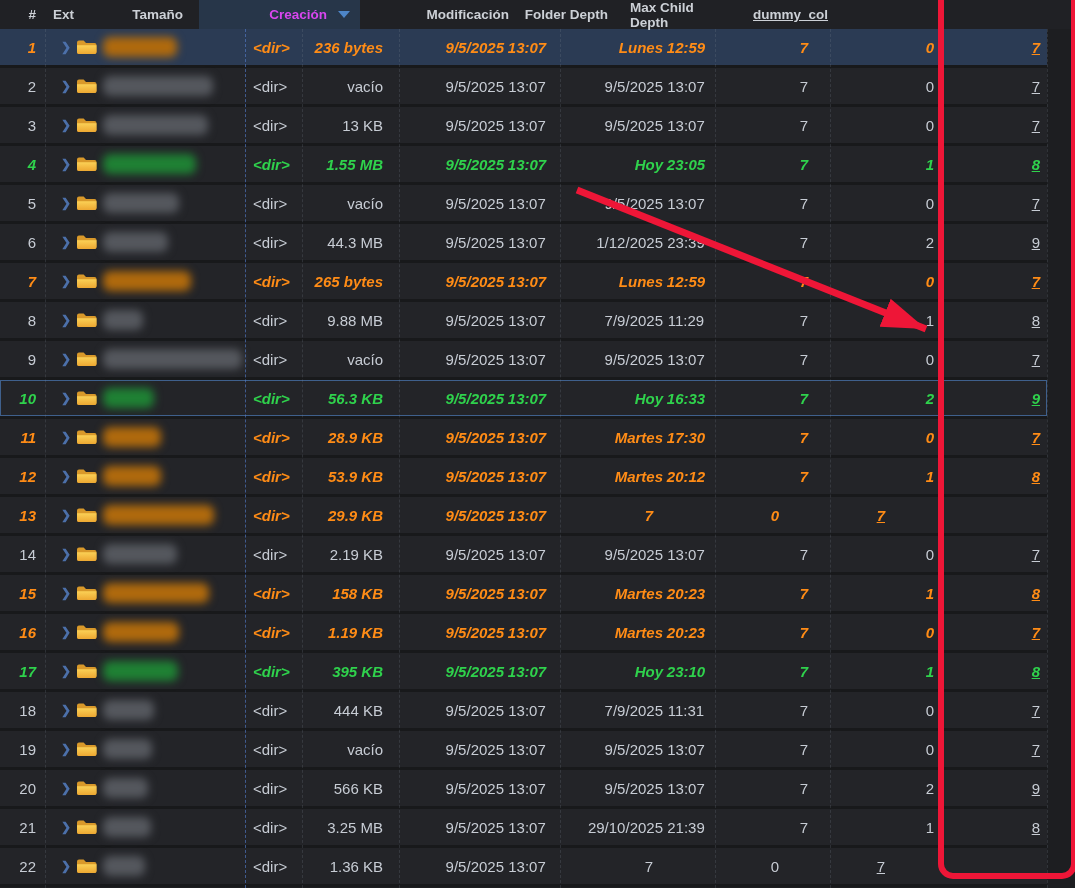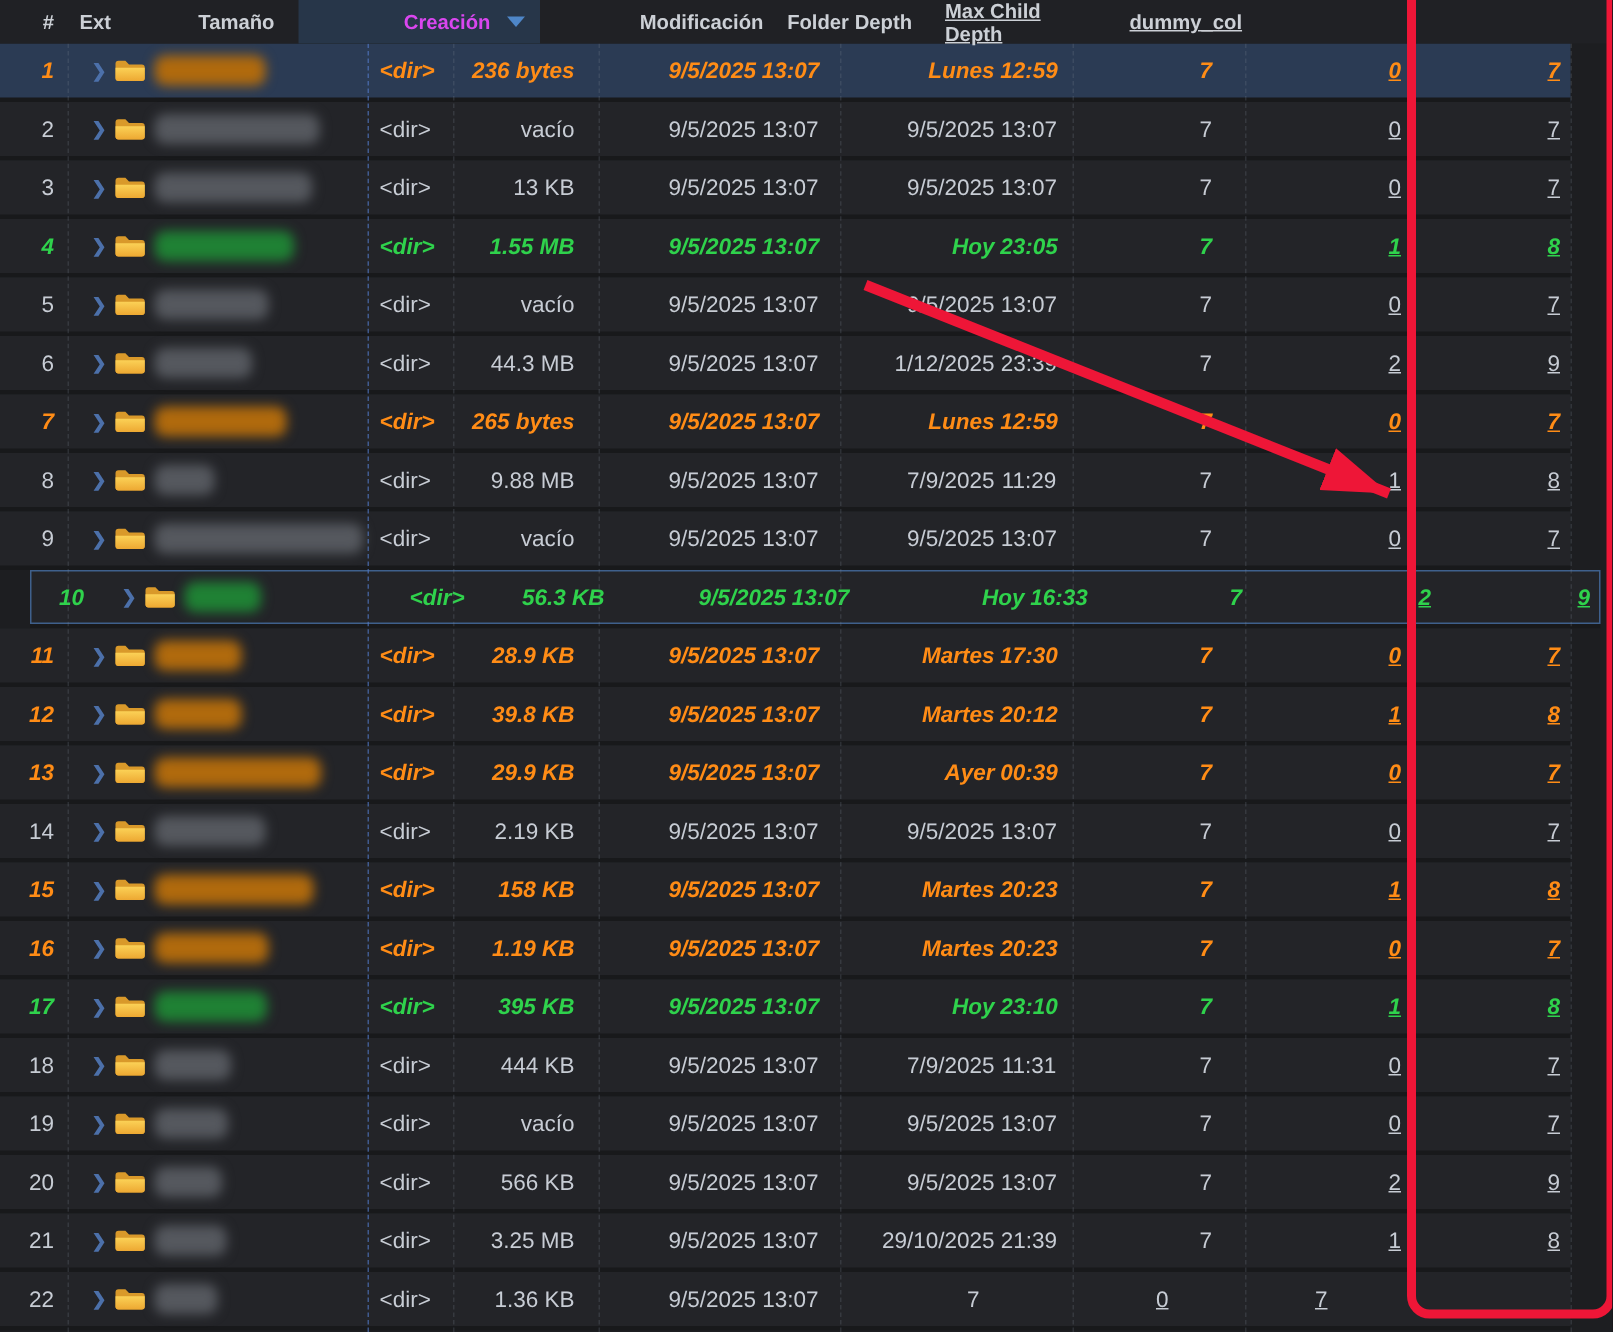--- a/index.html
+++ b/index.html
@@ -17,21 +17,21 @@
   }
   .hcell{box-sizing:border-box;height:29px;display:flex;align-items:center;}
   
   .c-num  {width:45px; justify-content:flex-end;padding-right:9px;}
   .c-name {width:200px;padding-left:6px;}
   .c-ext  {width:57px; padding-left:8px;}
   .c-size {width:97px; justify-content:flex-end;padding-right:16px;}
   .c-cre  {width:161px;justify-content:flex-end;padding-right:10px;}
   .c-mod  {width:155px;justify-content:flex-end;padding-right:6px;}
   .c-fd   {width:115px;justify-content:flex-end;padding-right:22px;}
-  .c-mcd  {width:115px;justify-content:flex-end;padding-right:11px;text-decoration:underline;}
+  .c-mcd  {width:115px;justify-content:flex-end;padding-right:11px;}
   .c-dum  {width:102px;justify-content:flex-end;padding-right:7px;text-decoration:underline;}
   #header .c-dum{justify-content:flex-start;padding-left:8px;}
   .hcell.sorted{
     background:#273649;color:#d946ef;
   }
   .tri{
     width:0;height:0;margin-left:11px;
     border-left:6px solid transparent;border-right:6px solid transparent;
     border-top:7px solid #4e86c8;
   }
@@ -40,21 +40,21 @@
   .row{
     position:relative;box-sizing:border-box;width:1047px;height:39px;
     display:flex;align-items:center;
     background:#232428;border-bottom:3px solid #18191b;
     font-size:15px;color:#c7ccd4;
   }
   .row .cell{box-sizing:border-box;display:flex;align-items:center;height:36px;}
   .row.orange{color:#ff8c16;font-weight:bold;font-style:italic;}
   .row.green {color:#2fd24c;font-weight:bold;font-style:italic;}
   .row.selected{background:#2b3b54;}
-  .row.focused{box-shadow:inset 0 0 0 1px #3f608c;margin-left:20px;}
+  .row.focused{box-shadow:inset 0 0 0 1px #3f608c;}
   
   .chev{
     font-size:12px;font-weight:bold;font-style:normal;color:#4c70aa;
     margin-left:10px;margin-right:5px;line-height:1;
   }
   .folder{margin-right:6px;flex:0 0 auto;}
   .nblur{
     height:20px;border-radius:7px;filter:blur(4px);
   }
   .nblur.normal{background:#55585e;}
@@ -404,21 +404,21 @@
       <div class="cell c-num">12</div>
       <div class="cell c-name">
         <span class="chev">❯</span>
         <svg class="folder" width="21" height="16" viewBox="0 0 21 16">
           <path d="M1 3.5 Q1 1.5 3 1.5 L7.6 1.5 L10 4 L18.5 4 Q20.5 4 20.5 6 L20.5 13 Q20.5 15 18.5 15 L3 15 Q1 15 1 13 Z" fill="#d9992a"></path>
           <path d="M1 6.2 L20.5 6.2 L20.5 13 Q20.5 15 18.5 15 L3 15 Q1 15 1 13 Z" fill="url(#fgrad)"></path>
         </svg>
         <span class="nblur orange" style="width: 58px;"></span>
       </div>
       <div class="cell c-ext">&lt;dir&gt;</div>
-      <div class="cell c-size ra">39.8 KB</div>
+      <div class="cell c-size ra">53.9 KB</div>
       <div class="cell c-cre">
         <span class="dt">
             <span class="d">9/5/2025</span>
             <span class="t">13:07</span>
           </span>
       </div>
       <div class="cell c-mod">
         <span class="dt">
             <span class="d">Martes</span>
             <span class="t">20:12</span>
@@ -437,26 +437,20 @@
           <path d="M1 6.2 L20.5 6.2 L20.5 13 Q20.5 15 18.5 15 L3 15 Q1 15 1 13 Z" fill="url(#fgrad)"></path>
         </svg>
         <span class="nblur orange" style="width: 111px;"></span>
       </div>
       <div class="cell c-ext">&lt;dir&gt;</div>
       <div class="cell c-size ra">29.9 KB</div>
       <div class="cell c-cre">
         <span class="dt">
             <span class="d">9/5/2025</span>
             <span class="t">13:07</span>
-          </span>
-      </div>
-      <div class="cell c-mod">
-        <span class="dt">
-            <span class="d">Ayer</span>
-            <span class="t">00:39</span>
           </span>
       </div>
       <div class="cell c-fd ra">7</div>
       <div class="cell c-mcd ra">0</div>
       <div class="cell c-dum ra">7</div>
     </div>
       <div class="row normal">
       <div class="cell c-num">14</div>
       <div class="cell c-name">
         <span class="chev">❯</span>

